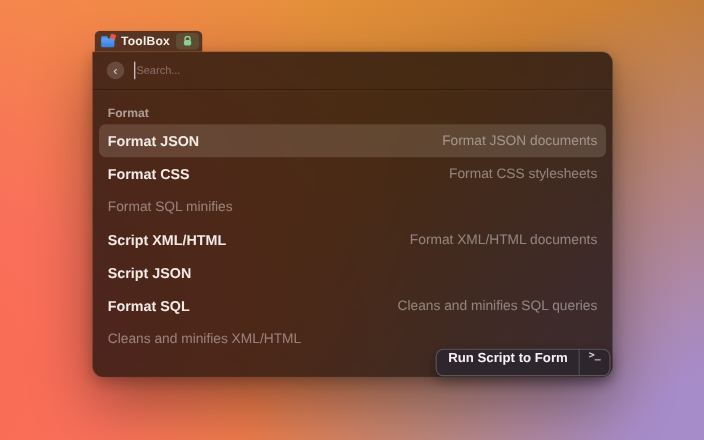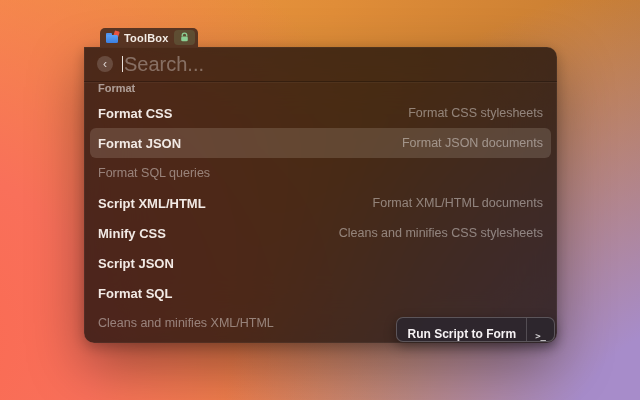--- a/index.html
+++ b/index.html
@@ -13,21 +13,21 @@
   .wallpaper {
     position: absolute; inset: 0;
     background:
       radial-gradient(circle at 112% 118%, #a78cca 0%, #a78cca 18%, rgba(167,140,202,0) 58%),
       radial-gradient(circle at -12% 85%, #fa6a52 0%, #f9705a 22%, rgba(250,106,82,0) 62%),
       linear-gradient(105deg, #f29a41 0%, #e08d38 45%, #bd7730 100%);
   }
 
   
   .app-chip {
-    position: absolute; left: 100px; top: 28px; height: 19px;
+    position: absolute; left: 86px; top: 28px; height: 19px;
     display: flex; align-items: center; gap: 5px;
     padding: 0 3px 0 6px;
     background: rgba(52, 34, 26, 0.80);
     backdrop-filter: blur(14px);
     border-radius: 5px 5px 0 0;
     z-index: 3;
   }
   .folder-icon { position: relative; width: 13px; height: 11px; }
   .folder-icon .flag {
     position: absolute; right: 0px; top: -1px; width: 5px; height: 6px;
@@ -78,44 +78,44 @@
   }
   .search-input-wrap { position: relative; flex: 1; display: flex; align-items: center; }
   .caret {
     width: 1px; height: 16px; background: #eae2dc; margin-right: 1px;
     animation: blink 1.1s steps(1) infinite;
   }
   @keyframes blink { 50% { opacity: 0; } }
   .search-input {
     flex: 1; background: transparent; border: none; outline: none;
     font-family: "Liberation Sans", sans-serif;
-    font-size: 20px; color: #0f766e;
+    font-size: 10px; color: #0f766e;
   }
   .search-input::placeholder { color: rgba(255,255,255,0.33); }
 
   
   .section-header {
-    margin: 0 14px 4px 14px;
+    margin: 15px 14px 4px 14px;
     font-size: 11px; font-weight: bold; color: rgba(255,255,255,0.55);
   }
 
   
   .rows { padding: 0 6px; }
   .row {
     height: 30px; display: flex; align-items: center; justify-content: space-between;
     padding: 0 8px; border-radius: 6px; cursor: default;
   }
   .row.selected { background: rgba(255, 245, 235, 0.14); }
   .row-label { font-size: 13px; font-weight: 600; color: #f2eae5; white-space: nowrap; }
   .row-desc  { font-size: 12.5px; color: rgba(255,255,255,0.42); white-space: nowrap; }
 
   
   .action-button {
     position: absolute; right: 85px; bottom: 58px;
-    height: 25px; display: flex; align-items: flex-end;
+    height: 25px; display: flex; align-items: flex-start;
     background: rgba(44, 38, 46, 0.92);
     border: 1px solid rgba(255,255,255,0.22);
     border-radius: 7px;
     box-shadow: 0 4px 12px rgba(0,0,0,0.35);
     z-index: 4; cursor: default;
   }
   .action-button .action-label {
     padding: 0 10px; font-size: 12px; font-weight: bold; color: #f6f2f4;
     white-space: nowrap;
   }
@@ -155,44 +155,41 @@
     </div>
     <div class="search-input-wrap">
       <span class="caret"></span>
       <input class="search-input" type="text" value="" placeholder="Search..." style="">
     </div>
   </div>
 
   <div class="section-header">Format</div>
 
   <div class="rows">
-    <div class="row">
-      <span class="row-label">Format CSS</span>
-      <span class="row-desc">Format CSS stylesheets</span>
-    </div>
     <div class="row selected">
       <span class="row-label">Format JSON</span>
       <span class="row-desc">Format JSON documents</span>
     </div>
     <div class="row">
-      <span class="row-desc">Format SQL queries</span>
+      <span class="row-label">Format CSS</span>
+      <span class="row-desc">Format CSS stylesheets</span>
+    </div>
+    <div class="row">
+      <span class="row-desc">Format SQL minifies</span>
     </div>
     <div class="row">
       <span class="row-label">Script XML/HTML</span>
       <span class="row-desc">Format XML/HTML documents</span>
     </div>
     <div class="row">
-      <span class="row-label">Minify CSS</span>
-      <span class="row-desc">Cleans and minifies CSS stylesheets</span>
-    </div>
-    <div class="row">
       <span class="row-label">Script JSON</span>
     </div>
     <div class="row">
       <span class="row-label">Format SQL</span>
+      <span class="row-desc">Cleans and minifies SQL queries</span>
     </div>
     <div class="row">
       <span class="row-desc">Cleans and minifies XML/HTML</span>
     </div>
   </div>
 
 </div>
 
 <div class="action-button">
   <span class="action-label">Run Script to Form</span>

